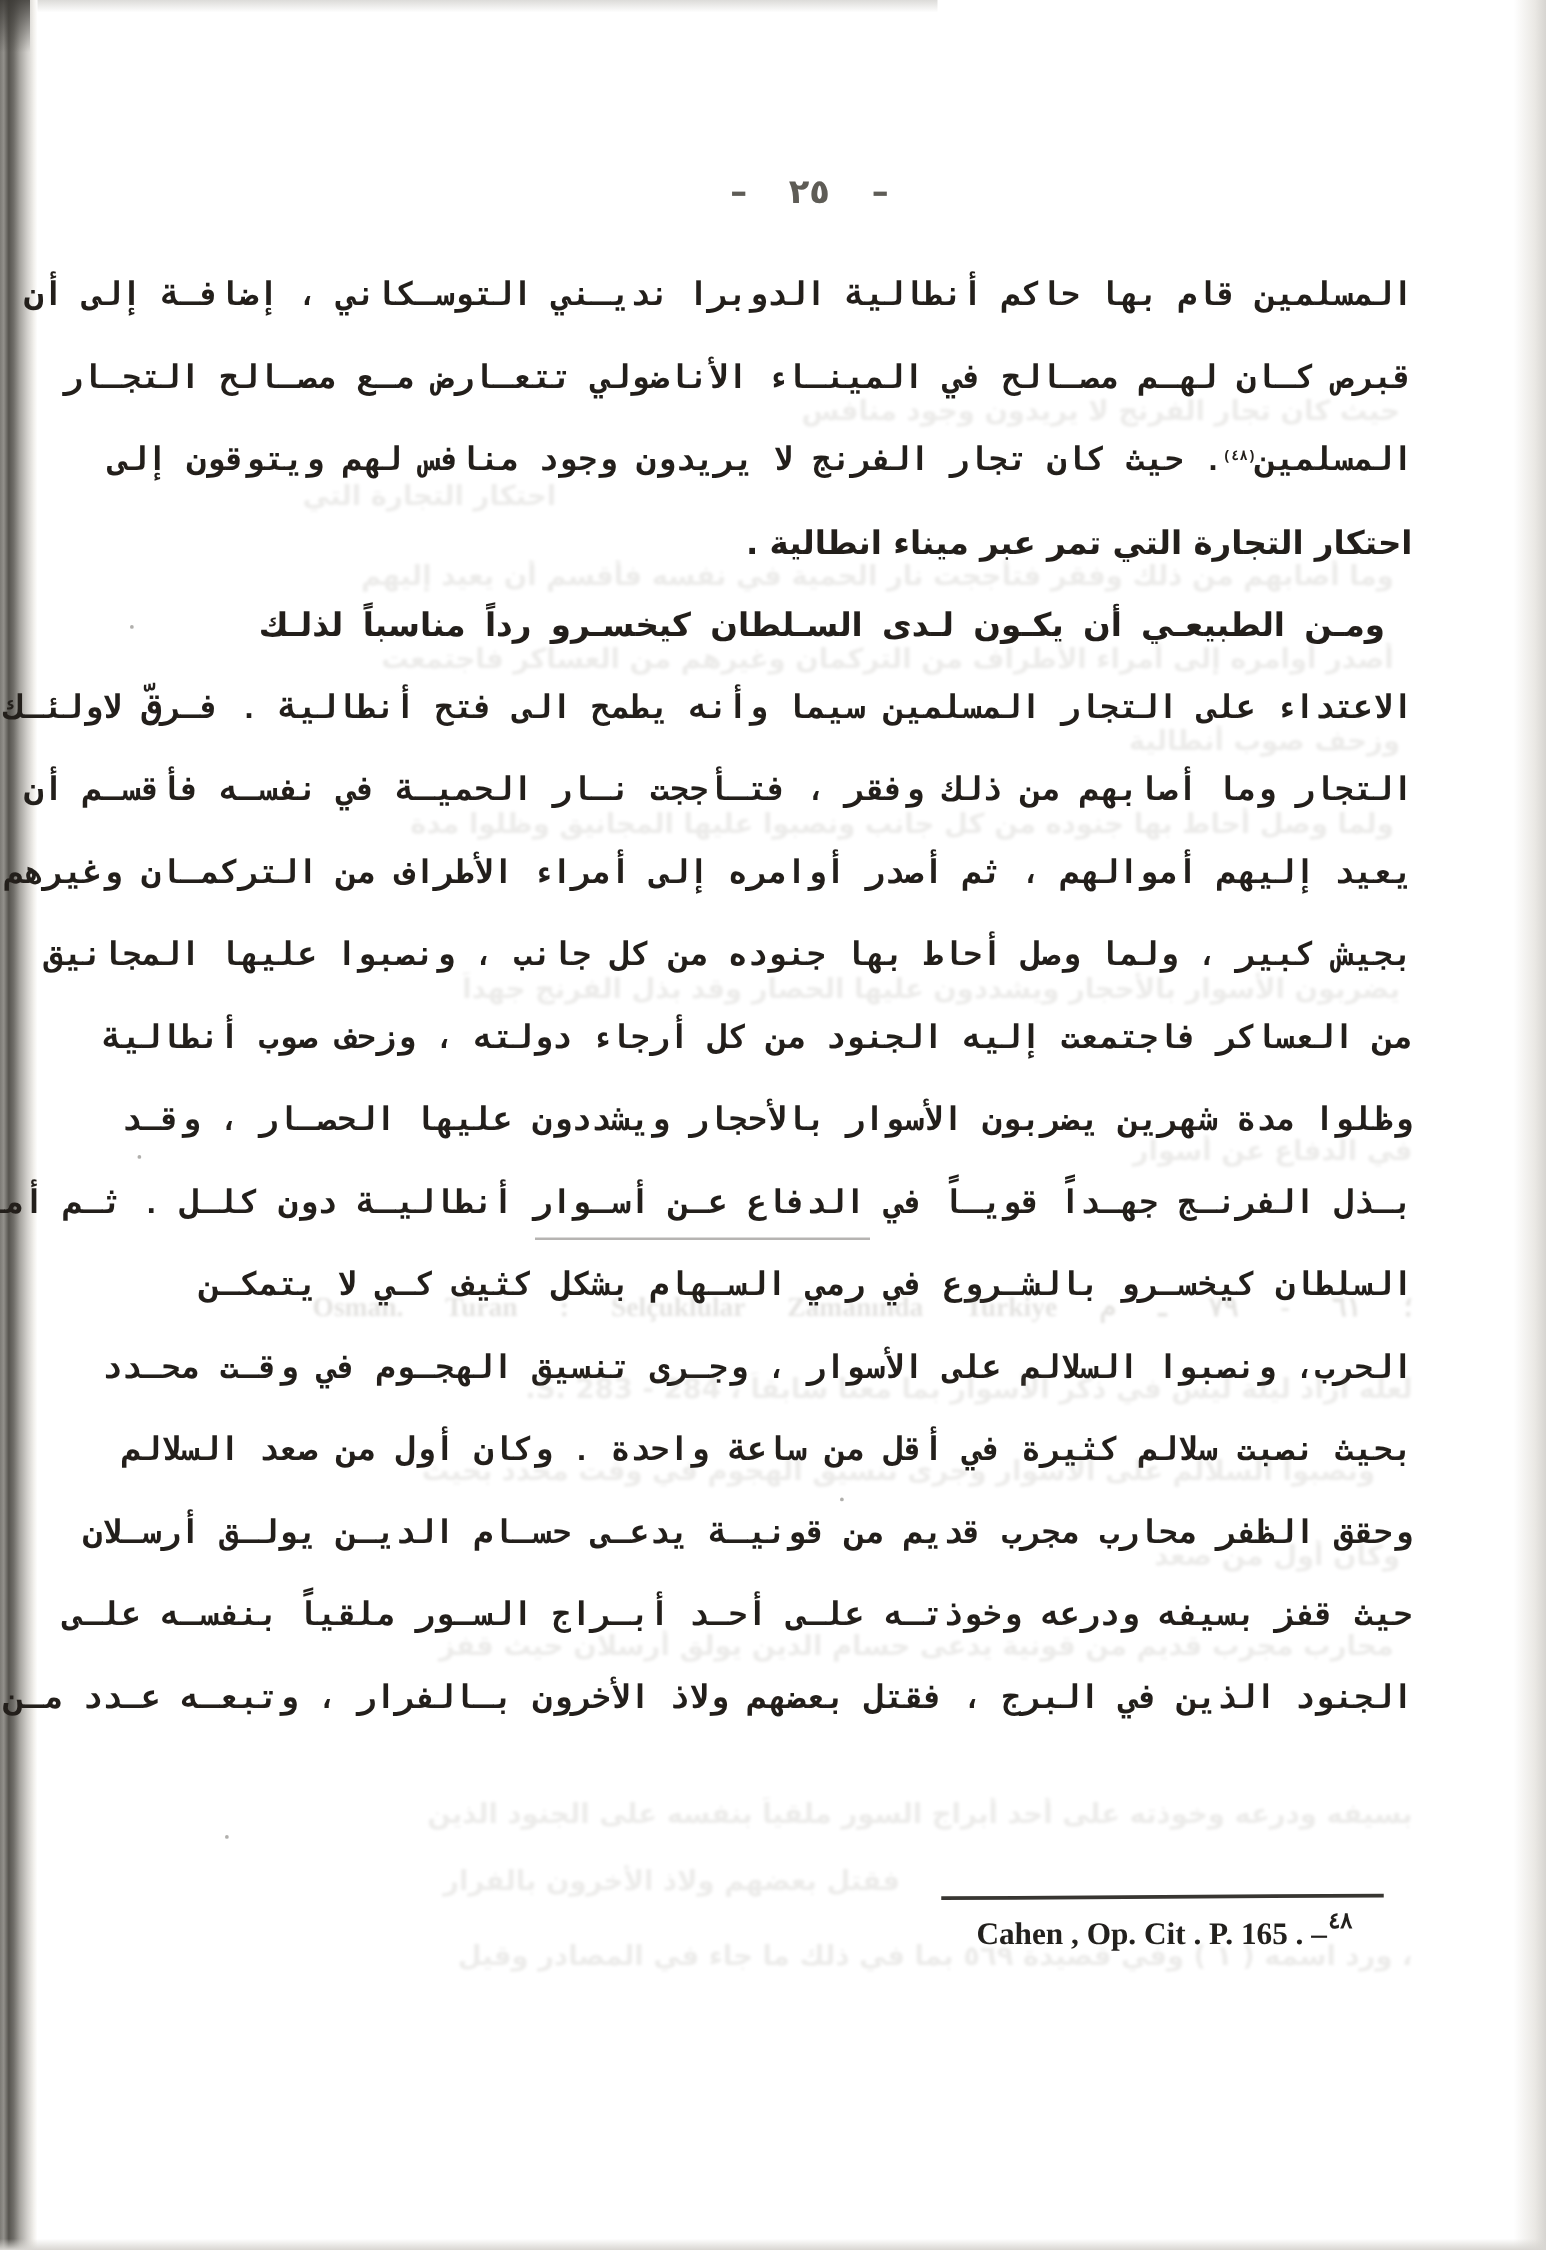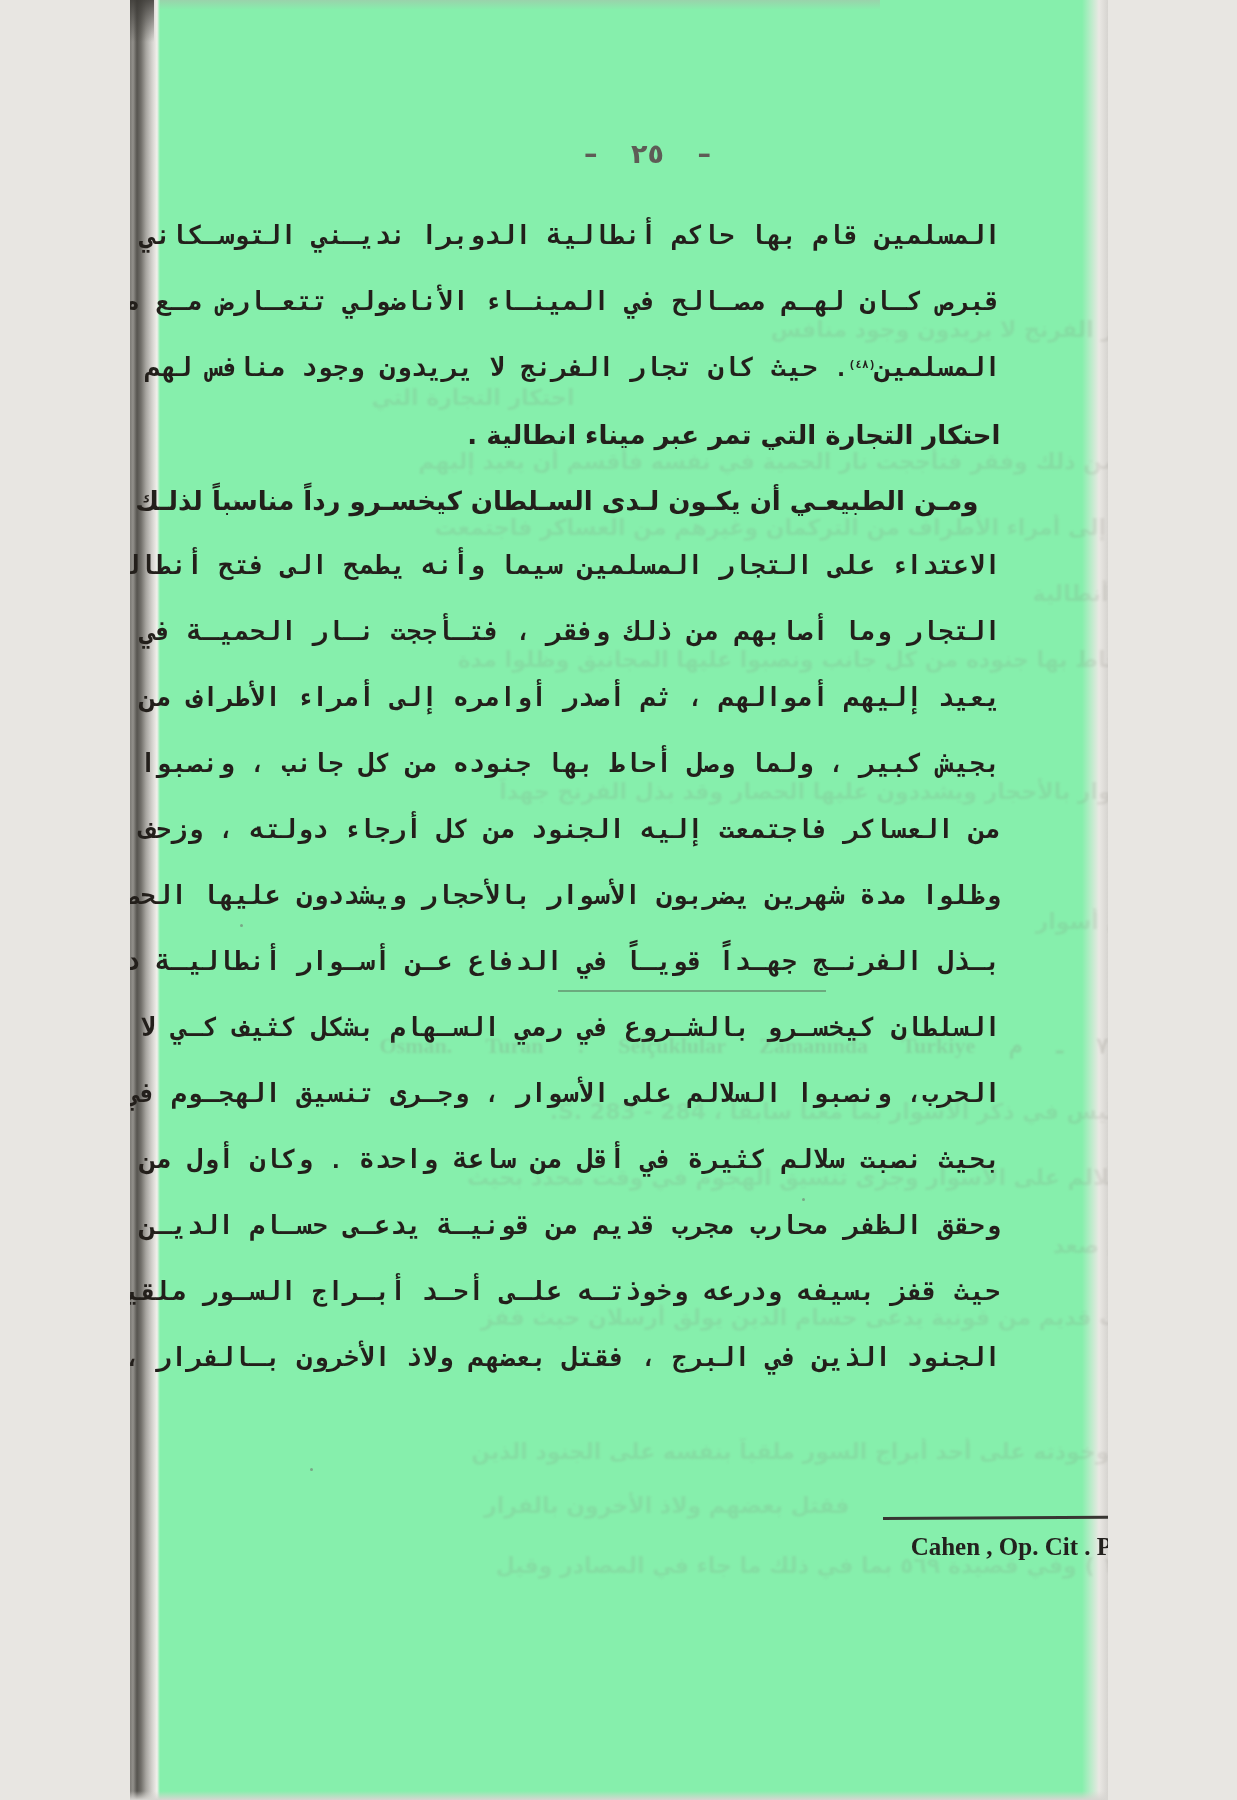--- a/index.html
+++ b/index.html
@@ -1,19 +1,19 @@
 <!DOCTYPE html>
 <html lang="ar"><head>
 <meta charset="utf-8">
 <style>
   html,body{margin:0;padding:0;background:#e8e6e2;}
   .page{
     position:relative;
-    width:978px;height:1800px;
-    background:#86efac;
+    width:1237px;height:1800px;
+    background:#ffffff;
     overflow:hidden;
     font-family:"DejaVu Sans",sans-serif;
     margin:0 auto;
   }
   
   .binding{position:absolute;left:0;top:0;width:30px;height:100%;
     background:linear-gradient(90deg,#7d7b76 0px,#92908b 3px,#56544f 7px,#716f6a 11px,#a7a5a0 16px,#d3d1cd 22px,#f2f0ec 27px,rgba(242,240,236,0) 30px);}
   .binding-top{position:absolute;left:0;top:0;width:24px;height:42px;
     background:linear-gradient(180deg,rgba(58,56,52,.85),rgba(58,56,52,0));}
   .edge-right{position:absolute;right:0;top:0;width:26px;height:100%;

